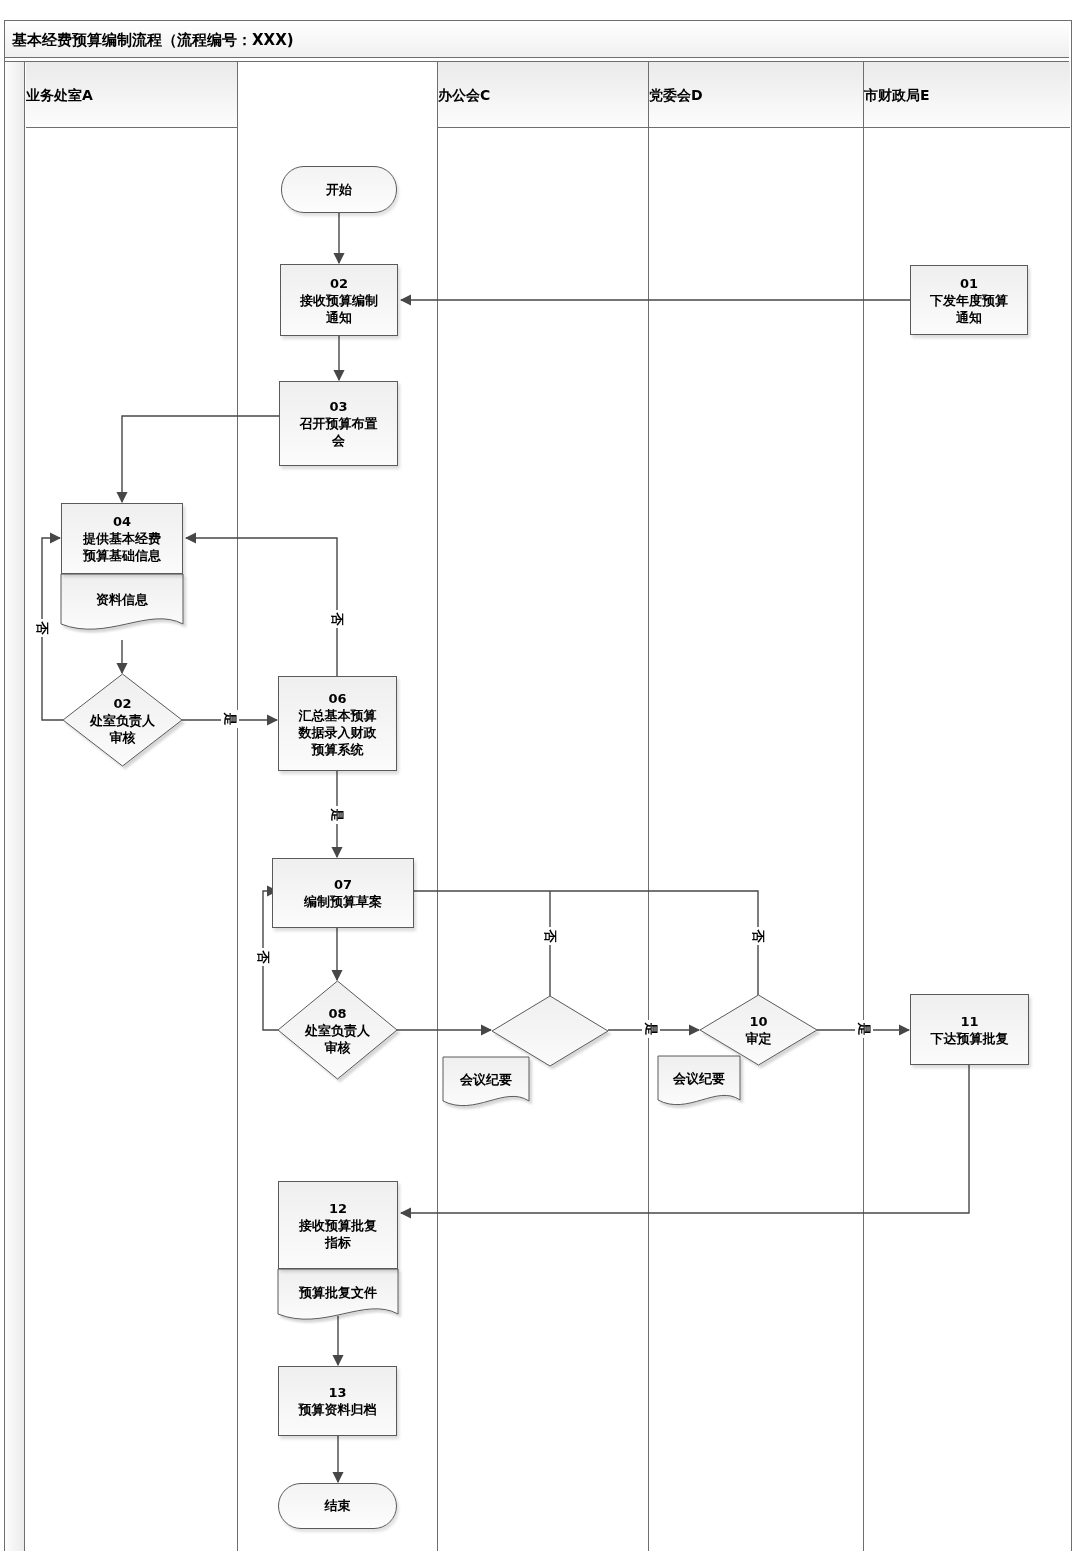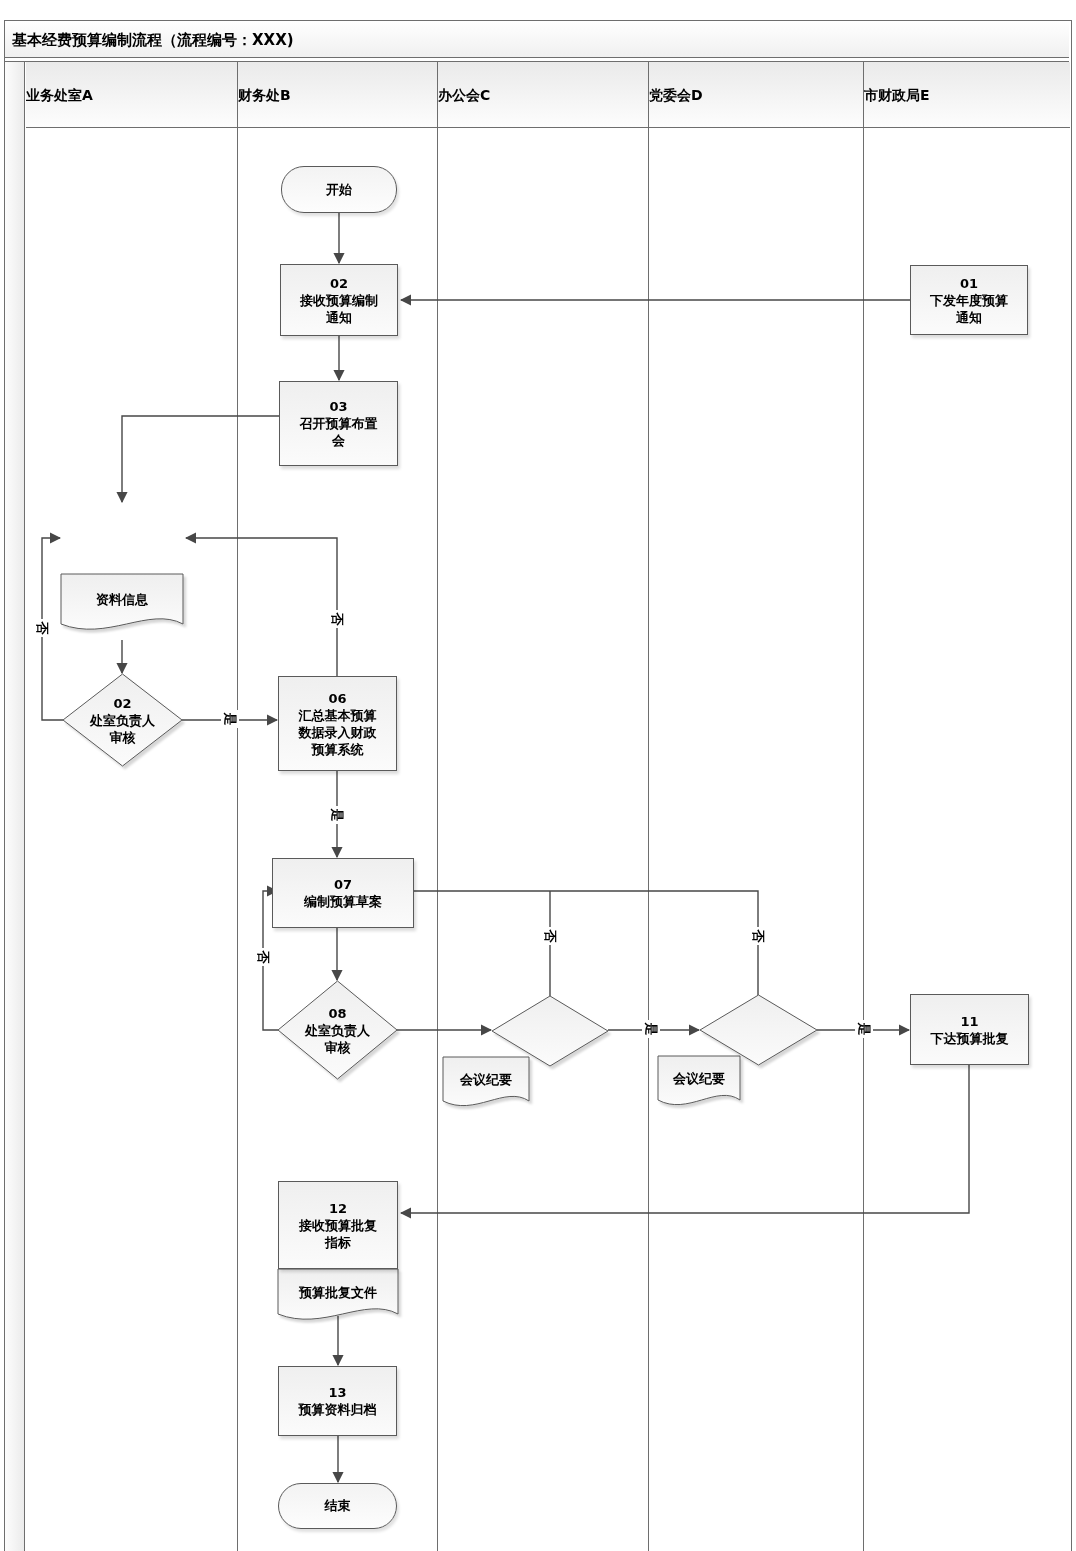--- a/index.html
+++ b/index.html
@@ -59,21 +59,20 @@
   <div class="title-strip">基本经费预算编制流程（流程编号：XXX)</div>
   <div class="table-topline"></div>
   <div class="gutter"></div>
 
   <div class="vline" style="left:237px"></div>
   <div class="vline" style="left:437px"></div>
   <div class="vline" style="left:648px"></div>
   <div class="vline" style="left:863px"></div>
 
   <div class="lane-header" style="left:26px;width:211px">业务处室A</div>
-  <div class="lane-header" style="left:238px;width:199px">财务处B</div>
   <div class="lane-header" style="left:438px;width:210px">办公会C</div>
   <div class="lane-header" style="left:649px;width:214px">党委会D</div>
   <div class="lane-header" style="left:864px;width:206px">市财政局E</div>
 
   <svg class="connector-layer" width="1076" height="1551" viewBox="0 0 1076 1551">
     <defs>
       <marker id="arw" viewBox="0 0 10 10" refX="9" refY="5" markerWidth="8" markerHeight="8" orient="auto">
         <path d="M0,0 L10,5 L0,10 z" fill="#474747"></path>
       </marker>
       <linearGradient id="shapeGrad" x1="0" y1="0" x2="0" y2="1">
@@ -137,20 +136,25 @@
   <div class="pnode" style="left:280px;top:248px;width:118px;height:72px">
     <div class="num">02</div>
     <div class="txt">接收预算编制
 通知</div>
   </div>
   <div class="pnode" style="left:279px;top:365px;width:119px;height:85px">
     <div class="num">03</div>
     <div class="txt">召开预算布置
 会</div>
   </div>
+  <div class="pnode" style="left:61px;top:487px;width:122px;height:71px">
+    <div class="num">04</div>
+    <div class="txt">提供基本经费
+预算基础信息</div>
+  </div>
   <div class="pnode" style="left:278px;top:660px;width:119px;height:95px">
     <div class="num">06</div>
     <div class="txt">汇总基本预算
 数据录入财政
 预算系统</div>
   </div>
   <div class="pnode" style="left:272px;top:842px;width:142px;height:70px">
     <div class="num">07</div>
     <div class="txt">编制预算草案</div>
   </div>
@@ -170,20 +174,24 @@
 
   <div class="dtext" style="left:63px;top:658px;width:119px;height:92px">
     <div class="num">02</div>
     <div class="txt">处室负责人
 审核</div>
   </div>
   <div class="dtext" style="left:278px;top:965px;width:119px;height:98px">
     <div class="num">08</div>
     <div class="txt">处室负责人
 审核</div>
+  </div>
+  <div class="dtext" style="left:700px;top:979px;width:117px;height:70px">
+    <div class="num">10</div>
+    <div class="txt">审定</div>
   </div>
 
   <div class="doctxt" style="left:61px;top:560px;width:122px;height:46px">
     <div class="txt">资料信息</div>
   </div>
   <div class="doctxt" style="left:443px;top:1043px;width:86px;height:40px">
     <div class="txt">会议纪要</div>
   </div>
   <div class="doctxt" style="left:658px;top:1042px;width:82px;height:40px">
     <div class="txt">会议纪要</div>

